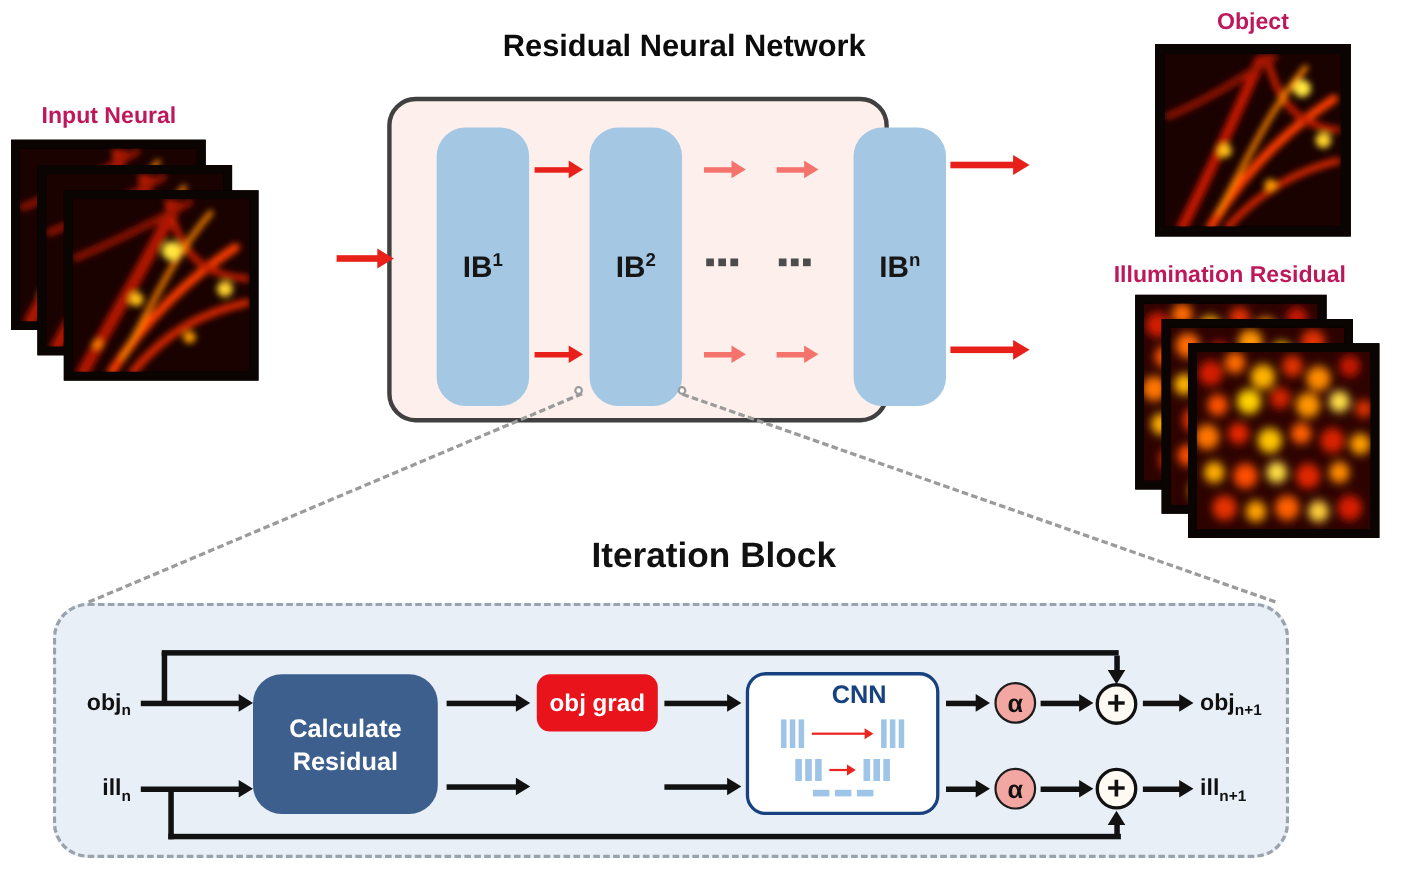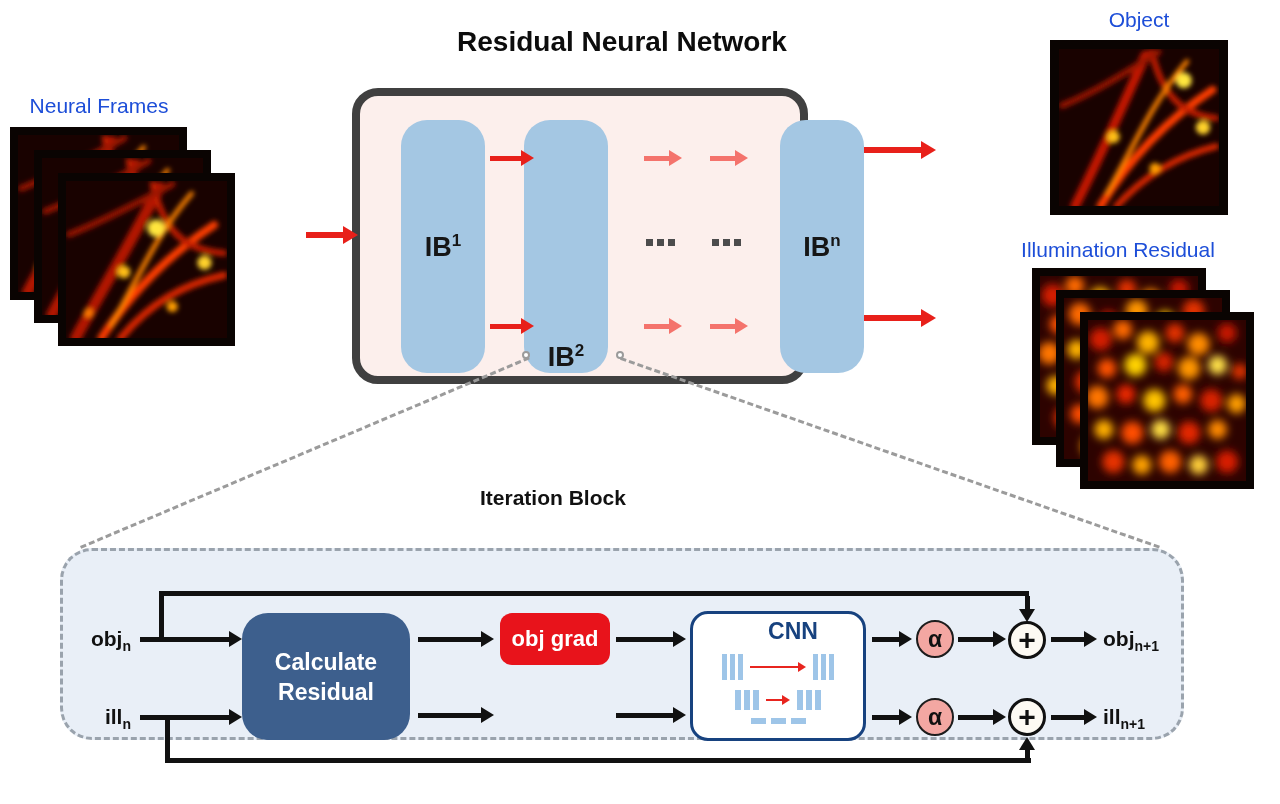--- a/index.html
+++ b/index.html
@@ -3,24 +3,24 @@
 <meta charset="utf-8">
 <style>
   html,body{margin:0;padding:0;}
   body{width:1280px;height:804px;background:#ffffff;font-family:"Liberation Sans",sans-serif;position:relative;overflow:hidden;}
   *{box-sizing:border-box;}
 
   
   .frame{position:absolute;border:8px solid #0a0402;background:#000;}
   .frame svg{display:block;width:100%;height:100%;}
 
-  .grp-label{position:absolute;font-weight:normal;color:#1d4ed8;text-align:center;}
+  .grp-label{position:absolute;font-weight:bold;color:#be185d;text-align:center;}
 
   
-  .netbox{position:absolute;left:352px;top:88px;width:456px;height:296px;background:#fcefec;border:8px solid #404040;border-radius:26px;}
+  .netbox{position:absolute;left:352px;top:88px;width:456px;height:296px;background:#fcefec;border:4px solid #404040;border-radius:26px;}
   .pill{position:absolute;top:24px;width:84px;height:253px;background:#a4c7e3;border-radius:26px;display:flex;align-items:center;justify-content:center;font-weight:bold;font-size:27px;color:#161616;}
   .pill sup{font-size:17px;}
 
   
   .ar{position:absolute;pointer-events:none;}
   .ar .sh{position:absolute;background:#111;}
   .ar .hd{position:absolute;width:0;height:0;}
   .ar.h{height:18px;margin-top:-9px;}
   .ar.h .sh{left:0;right:9px;top:50%;height:5px;margin-top:-2.5px;}
   .ar.h .hd{right:0;top:50%;margin-top:-8px;border-left:13px solid #111;border-top:8px solid transparent;border-bottom:8px solid transparent;}
@@ -40,22 +40,22 @@
   .lineh{position:absolute;background:#111;height:5px;}
   .linev{position:absolute;background:#111;width:5px;}
 
   .sqdots{position:absolute;display:flex;gap:4px;margin-top:-4px;}
   .sqdots i{width:7px;height:7px;background:#4c4c4c;display:block;}
 
   .dashln{position:absolute;border-top:3px dashed #9b9b9b;transform-origin:0 0;}
   .dotmk{position:absolute;width:8px;height:8px;border:2px solid #9b9b9b;border-radius:50%;background:#fff;}
 
   
-  .iter-title{position:absolute;left:480px;top:486px;width:280px;text-align:left;font-weight:bold;font-size:21px;color:#111;}
-  .iterbox{position:absolute;left:60px;top:548px;width:1124px;height:192px;background:#e9eff7;border:3px dashed #9aa3ad;border-radius:32px;}
+  .iter-title{position:absolute;left:480px;top:486px;width:280px;text-align:right;font-weight:bold;font-size:32px;color:#111;}
+  .iterbox{position:absolute;left:48px;top:548px;width:1124px;height:232px;background:#e9eff7;border:3px dashed #9aa3ad;border-radius:32px;}
   .nodelabel{position:absolute;font-weight:bold;font-size:21px;color:#111;height:30px;line-height:30px;}
   .nodelabel sub{font-size:14px;}
   .resbox{position:absolute;left:179px;top:62px;width:168px;height:127px;background:#3d5f8d;border-radius:26px;color:#fff;font-weight:bold;font-size:23px;text-align:center;display:flex;flex-direction:column;justify-content:center;line-height:30px;}
   .gradbox{position:absolute;left:437px;width:110px;height:52px;background:#e8131b;border-radius:12px;color:#fff;font-weight:bold;font-size:22px;display:flex;align-items:center;justify-content:center;}
   .cnnbox{position:absolute;left:627px;top:60px;width:176px;height:130px;background:#ffffff;border:3.5px solid #17427f;border-radius:18px;}
   .cnn-title{position:absolute;top:4px;left:0;right:0;text-align:center;font-weight:bold;font-size:23px;color:#17427f;padding-left:30px;}
   .cnnrow{position:absolute;left:0;right:0;display:flex;align-items:center;justify-content:center;gap:7px;}
   .bars{display:flex;gap:3px;align-items:center;}
   .bars i{display:block;background:#9ec5e8;}
   .bars.tall i{width:5px;height:26px;}
@@ -67,21 +67,21 @@
   .mini .hd{position:absolute;right:0;top:50%;margin-top:-5px;width:0;height:0;border-left:8px solid #e8251f;border-top:5px solid transparent;border-bottom:5px solid transparent;}
   .alpha{position:absolute;left:853px;width:38px;height:38px;border-radius:50%;background:#f3a7a2;border:2.5px solid #1c1c1c;display:flex;align-items:center;justify-content:center;font-weight:bold;font-size:23px;color:#111;}
   .plusc{position:absolute;left:945px;width:38px;height:38px;border-radius:50%;background:#fdfaf3;border:3px solid #111;display:flex;align-items:center;justify-content:center;font-weight:bold;font-size:30px;color:#111;line-height:1;}
   .title-main{position:absolute;left:352px;top:26px;width:540px;text-align:center;font-weight:bold;font-size:28px;color:#0c0c0c;}
 </style>
 </head>
 <body>
 
 <div class="title-main">Residual Neural Network</div>
 
-<div class="grp-label" style="left:14px;top:94px;width:170px;font-size:21px;">Neural Frames</div>
+<div class="grp-label" style="left:14px;top:94px;width:170px;font-size:21px;">Input Neural</div>
 
 <div class="frame" style="left:10px;top:127px;width:177px;height:173px;">
   <svg viewBox="0 0 100 100" preserveAspectRatio="none">
     <defs>
         <filter id="fblur" x="-20%" y="-20%" width="140%" height="140%">
           <feGaussianBlur stdDeviation="1.8"></feGaussianBlur>
         </filter>
       </defs>
     <rect width="100" height="100" fill="#190200"></rect>
     <g filter="url(#fblur)" fill="none" stroke-linecap="round">
@@ -132,21 +132,21 @@
         <circle cx="66" cy="80" r="3.5" fill="#ff9e00"></circle>
       <circle cx="14" cy="84" r="3" fill="#ff7a00"></circle>
     </g>
   </svg>
 </div>
 
 <div class="netbox">
   <div class="pill" style="left:41px;">
     <span><span>IB</span><sup>1</sup></span>
   </div>
-  <div class="pill" style="left:164px;align-items:flex-end;">
+  <div class="pill" style="left:180px;">
     <span><span>IB</span><sup>2</sup></span>
   </div>
   <div class="pill" style="left:420px;">
     <span><span>IB</span><sup>n</sup></span>
   </div>
 
   <div class="ar h red" style="left:130px;top:62px;width:44px;">
       <span class="sh"></span>
       <span class="hd"></span>
     </div>

